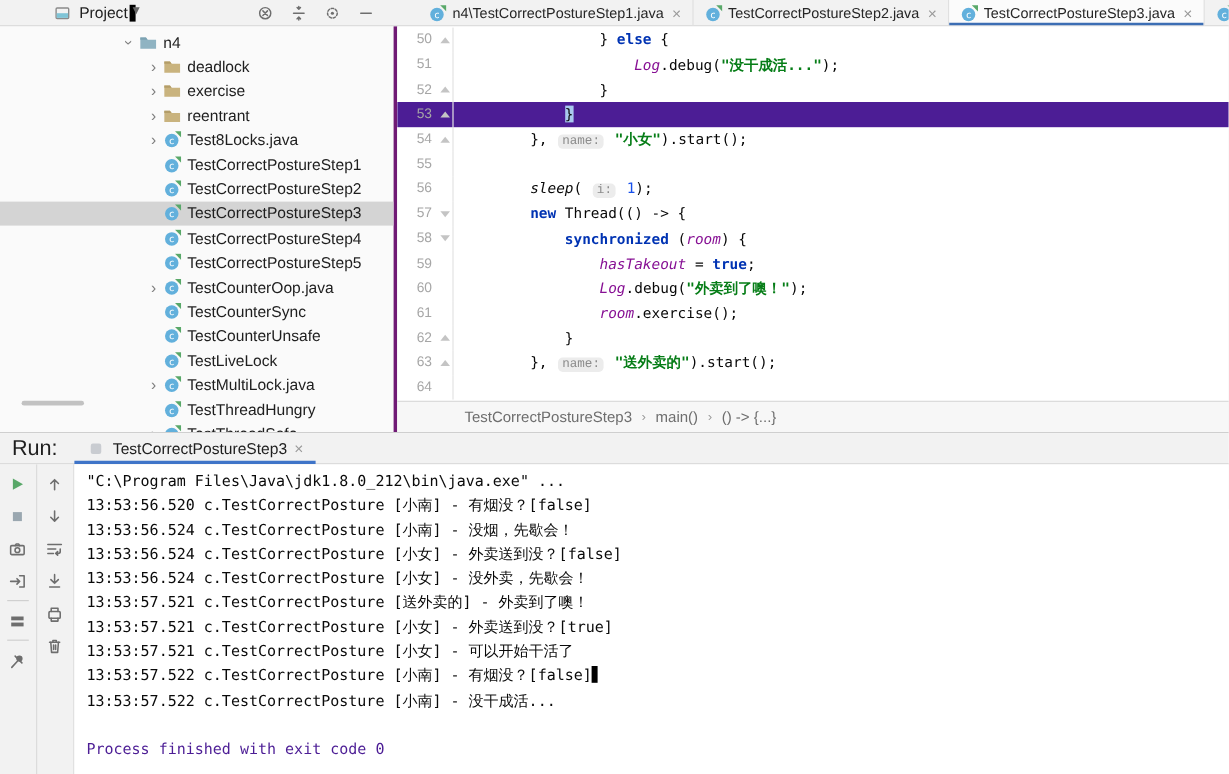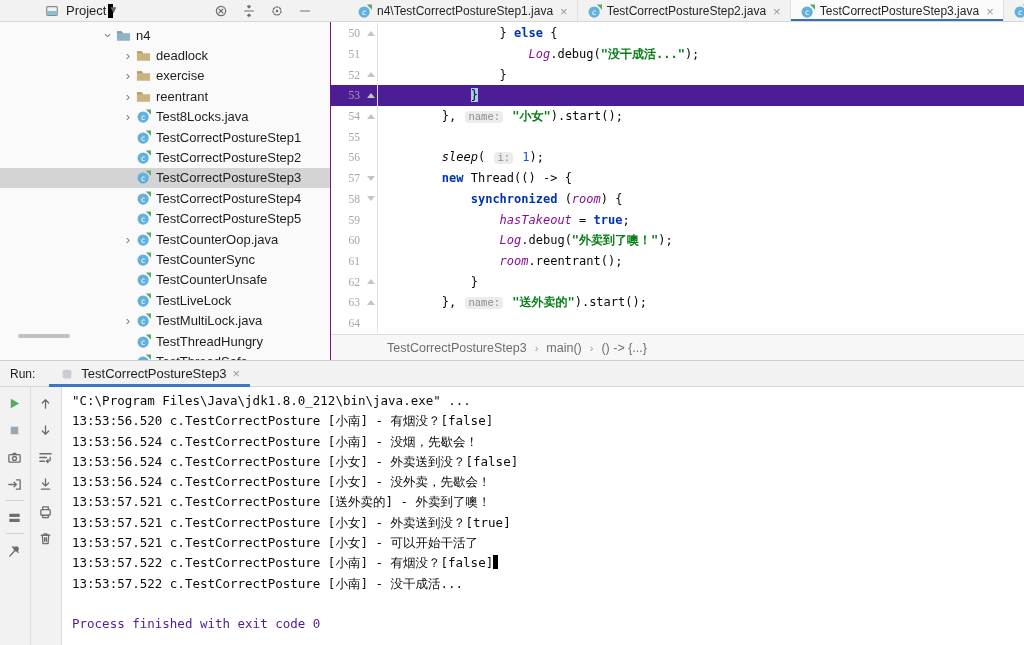--- a/index.html
+++ b/index.html
@@ -20,36 +20,36 @@
   
   #tabbar { flex:1; display:flex; overflow:hidden; }
   .tab { display:flex; align-items:center; gap:5px; padding:0 9px; font-size:12px; color:#262626;
     border-right:1px solid #e0e0e0; white-space:nowrap; height:22px; }
   .tab .close { color:#9a9a9a; font-size:13px; margin-left:2px; }
   .tab.active { background:#fbfbfb; box-shadow:inset 0 -3px 0 var(--accent); }
   .cicon { width:15px; height:15px; flex:0 0 15px; }
 
   
   #project { position:absolute; left:0; top:22px; width:331px; height:338px; background:#fafafa;
-    border-right:1px solid #701a75; overflow:hidden; padding-top:3px; }
+    border-right:3px solid #701a75; overflow:hidden; padding-top:3px; }
   .trow { height:20.4px; display:flex; align-items:center; font-size:13px; color:#1e1e1e; white-space:nowrap; }
   .trow.sel { background:#d4d4d4; }
   .chev { width:16px; text-align:center; color:#7d7d7d; font-size:13px; flex:0 0 16px; }
   .chev.down { transform:rotate(90deg); }
   .ticon { width:17px; height:16px; flex:0 0 17px; display:flex; align-items:center; }
   .ticon svg { width:15px; height:15px; }
   .tlabel { margin-left:3px; }
   #hscroll { position:absolute; left:18px; top:334px; width:52px; height:4px; background:#c2c2c2; border-radius:2px; }
 
   
   #editor { position:absolute; left:331px; top:22px; width:693px; height:312px; background:#ffffff; overflow:hidden; padding-top:1px; }
   .cl { height:20.7px; display:flex; align-items:center; font-family:"DejaVu Sans Mono", monospace; font-size:12px; }
   .cl.hl { background:#4c1d95; }
   .lnum { width:34px; flex:0 0 34px; text-align:right; padding-right:5px; color:#a6a6a6;
-    font-size:11.5px; font-family:Liberation Serif, serif; }
+    font-size:11.5px; font-family:Liberation Sans, sans-serif; }
   .fold { width:13px; flex:0 0 13px; display:flex; justify-content:center; align-items:center; border-right:1px solid #e3e3e3; align-self:stretch; }
   .fm-up { width:0; height:0; border-left:4px solid transparent; border-right:4px solid transparent; border-bottom:5px solid #c4c4c4; }
   .fm-down { width:0; height:0; border-left:4px solid transparent; border-right:4px solid transparent; border-top:5px solid #c4c4c4; }
   .code { white-space:pre; padding-left:6px; color:#080808; }
   .code .k { color:#0033b3; font-weight:bold; }
   .code .s { color:#067d17; font-weight:bold; }
   .code .f { color:#871094; font-style:italic; }
   .code .n { color:#1750eb; }
   .code .i { font-style:italic; }
   .code .b { background:#a9c9ee; }
@@ -57,21 +57,21 @@
     font-family:Liberation Mono, monospace; font-size:10.5px; font-weight:normal; }
 
   
   #crumbbar { position:absolute; left:331px; top:334px; width:693px; height:26px; background:#f7f7f7;
     border-top:1px solid #dcdcdc; display:flex; align-items:center; padding-left:56px; font-size:12.5px; color:#6e6e6e; }
   #crumbbar .sep { margin:0 8px; color:#9a9a9a; font-size:11px; }
 
   
   #runpanel { position:absolute; left:0; top:360px; width:1024px; height:285px; background:#ffffff; border-top:1px solid #cfcfcf; }
   #runhead { height:26px; background:#f2f2f2; border-bottom:1px solid #d6d6d6; display:flex; align-items:center; }
-  #runhead .runlabel { font-size:12px; color:#1e1e1e; padding:0 14px 0 10px;text-align:right; }
+  #runhead .runlabel { font-size:18px; color:#1e1e1e; padding:0 14px 0 10px;text-align:right; }
   .run-tab { display:flex; align-items:center; gap:6px; height:26px; padding:0 10px;
     font-size:13px; color:#1e1e1e; box-shadow:inset 0 -3px 0 var(--accent2); }
   .run-tab .close { color:#9a9a9a; font-size:13px; }
   #runbody { display:flex; height:258px; }
   #runtools { width:62px; display:flex; border-right:1px solid #dcdcdc; background:#f2f2f2; }
   .toolcol { width:31px; display:flex; flex-direction:column; align-items:center; padding-top:8px; gap:11px; }
   .toolcol:first-child { border-right:1px solid #dcdcdc; }
   .toolcol .tbtn svg { width:15px; height:15px; }
   .tsep { width:18px; height:0; border-top:1px solid #d0d0d0; margin:-3px 0; }
   #console { flex:1; overflow:hidden; padding:6px 0 0 10px; background:#ffffff; }
@@ -410,21 +410,21 @@
         <span class="code"><span class="p">                </span><span class="f">hasTakeout</span><span class="p"> = </span><span class="k">true</span><span class="p">;</span></span>
       </div>
       <div class="cl">
         <span class="lnum">60</span>
         <span class="fold"></span>
         <span class="code"><span class="p">                </span><span class="f">Log</span><span class="p">.debug(</span><span class="s">"外卖到了噢！"</span><span class="p">);</span></span>
       </div>
       <div class="cl">
         <span class="lnum">61</span>
         <span class="fold"></span>
-        <span class="code"><span class="p">                </span><span class="f">room</span><span class="p">.reentrant();</span></span>
+        <span class="code"><span class="p">                </span><span class="f">room</span><span class="p">.exercise();</span></span>
       </div>
       <div class="cl">
         <span class="lnum">62</span>
         <span class="fold">
           <span class="fm-up"></span>
         </span>
         <span class="code"><span class="p">            }</span></span>
       </div>
       <div class="cl">
         <span class="lnum">63</span>

